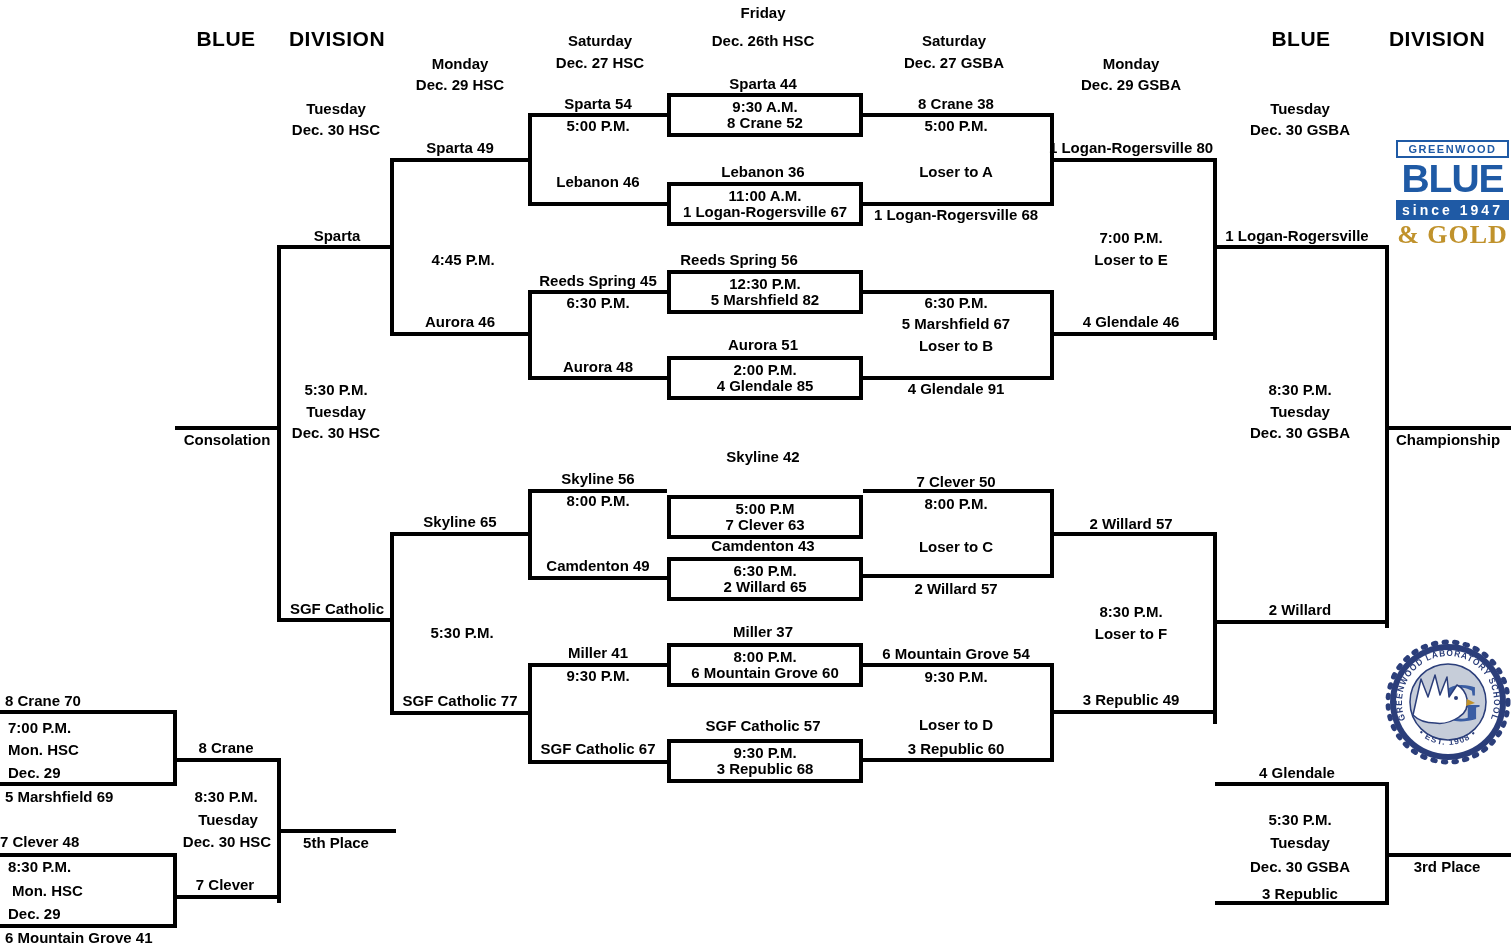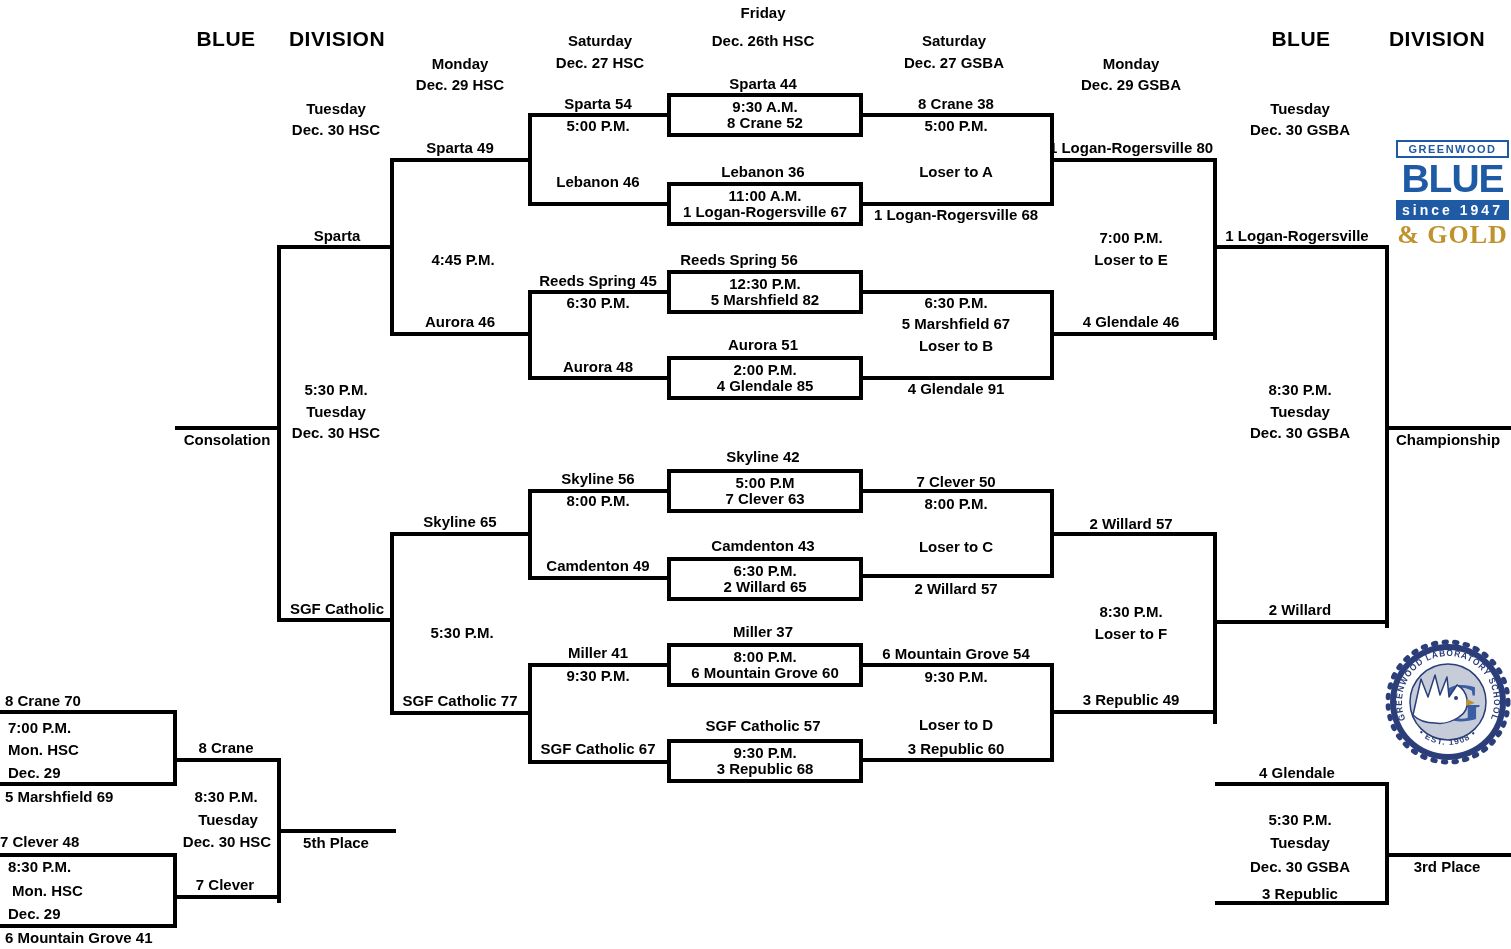--- a/index.html
+++ b/index.html
@@ -104,21 +104,21 @@
         <div>1 Logan-Rogersville 67</div>
       </div>
       <div class="gbox" style="top: 270px;">
         <div>12:30 P.M.</div>
         <div>5 Marshfield 82</div>
       </div>
       <div class="gbox" style="top: 356px;">
         <div>2:00 P.M.</div>
         <div>4 Glendale 85</div>
       </div>
-      <div class="gbox" style="top: 469px;">
+      <div class="gbox" style="top: 495px;">
         <div>5:00 P.M</div>
         <div>7 Clever 63</div>
       </div>
       <div class="gbox" style="top: 557px;">
         <div>6:30 P.M.</div>
         <div>2 Willard 65</div>
       </div>
       <div class="gbox" style="top: 643px;">
         <div>8:00 P.M.</div>
         <div>6 Mountain Grove 60</div>

